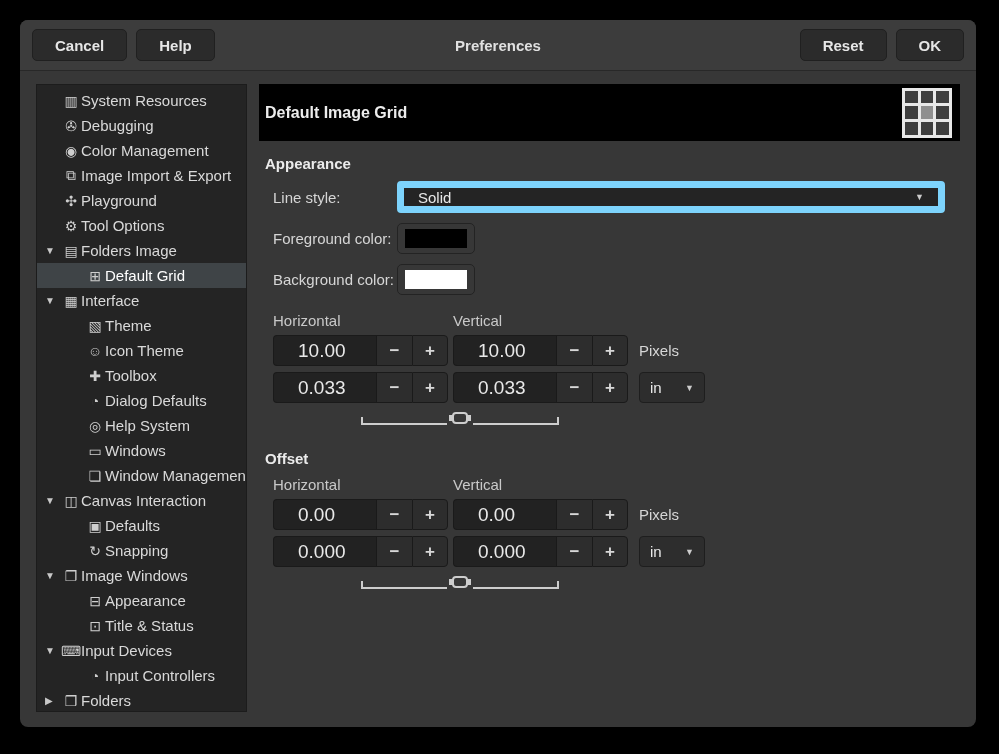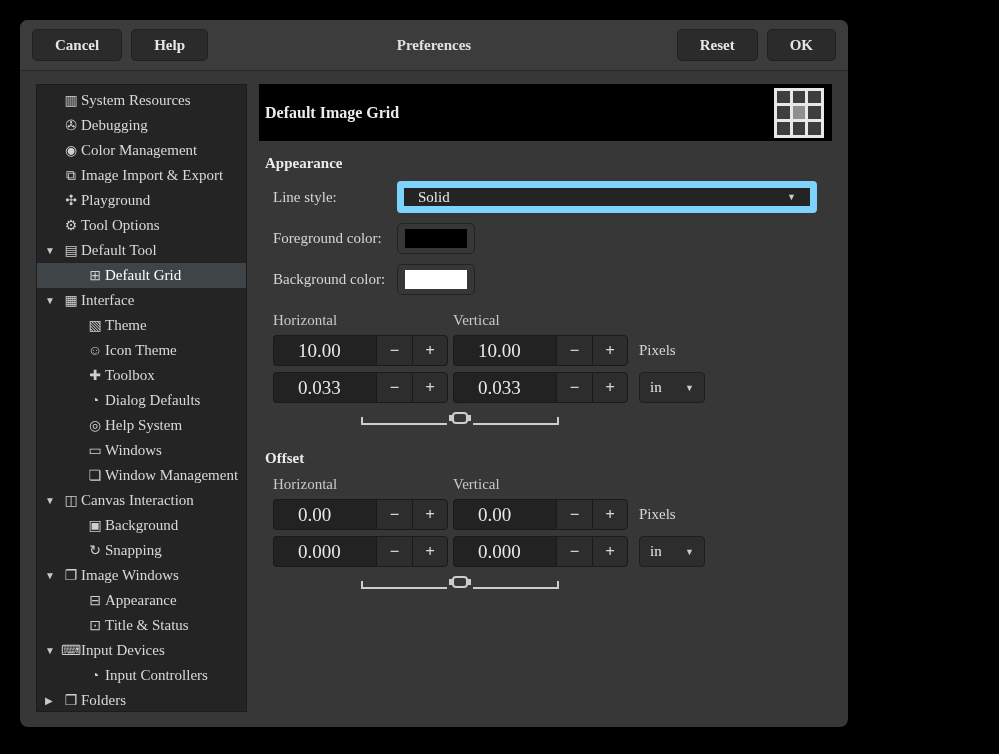--- a/index.html
+++ b/index.html
@@ -1,20 +1,20 @@
 <!DOCTYPE html>
 <html><head>
 <meta charset="utf-8">
 <style>
   * { margin:0; padding:0; box-sizing:border-box; }
   html,body { width:999px; height:754px; background:#000; overflow:hidden;
               font-family:"Liberation Sans", sans-serif; }
 
-  .dialog { position:absolute; left:20px; top:20px; width:828px; height:707px;
-            background:#373737; border-radius:8px; overflow:hidden;font-family:Liberation Serif, serif; }
+  .dialog { position:absolute; left:20px; top:20px; width:956px; height:707px;
+            background:#373737; border-radius:8px; overflow:hidden; }
 
   
   .headerbar { position:relative; height:51px; background:#3c3c3c;
                border-bottom:1px solid #282828; display:flex; align-items:center;
                padding:0 12px; }
   .hb-group { display:flex; gap:9px; }
   .hb-group.right { margin-left:auto; }
   .hb-btn { height:32px; padding:0 22px; background:#2b2b2b; border:1px solid #202020;
             border-radius:5px; color:#e6e6e6; font-size:15px; font-weight:600;
             font-family:inherit; cursor:pointer; }
@@ -145,21 +145,21 @@
           <span>Playground</span>
         </div>
         <div class="tree-row">
           <span class="expander"></span>
           <span class="t-icon">⚙</span>
           <span>Tool Options</span>
         </div>
         <div class="tree-row">
           <span class="expander">▼</span>
           <span class="t-icon">▤</span>
-          <span>Default Tool</span>
+          <span>Folders Image</span>
         </div>
         <div class="tree-row selected">
           <span class="expander"></span>
           <span class="indent"></span>
           <span class="t-icon">⊞</span>
           <span>Default Grid</span>
         </div>
         <div class="tree-row">
           <span class="expander">▼</span>
           <span class="t-icon">▦</span>
@@ -209,21 +209,21 @@
         </div>
         <div class="tree-row">
           <span class="expander">▼</span>
           <span class="t-icon">◫</span>
           <span>Canvas Interaction</span>
         </div>
         <div class="tree-row">
           <span class="expander"></span>
           <span class="indent"></span>
           <span class="t-icon">▣</span>
-          <span>Background</span>
+          <span>Defaults</span>
         </div>
         <div class="tree-row">
           <span class="expander"></span>
           <span class="indent"></span>
           <span class="t-icon">↻</span>
           <span>Snapping</span>
         </div>
         <div class="tree-row">
           <span class="expander">▼</span>
           <span class="t-icon">❐</span>

